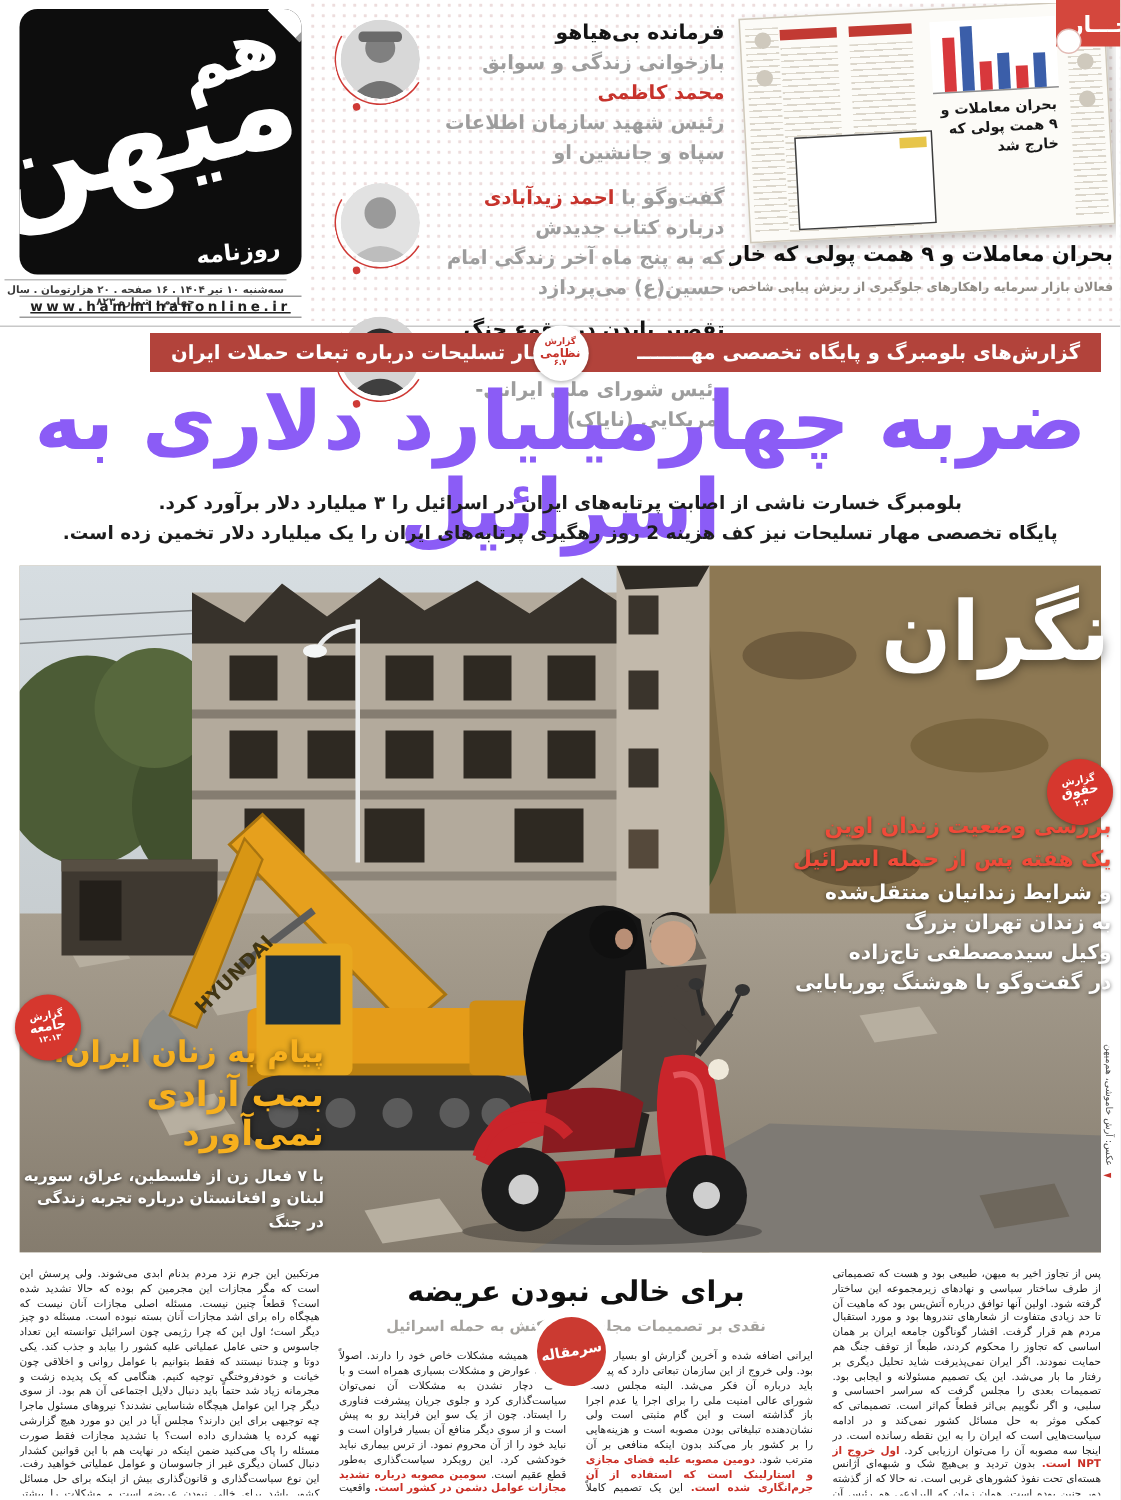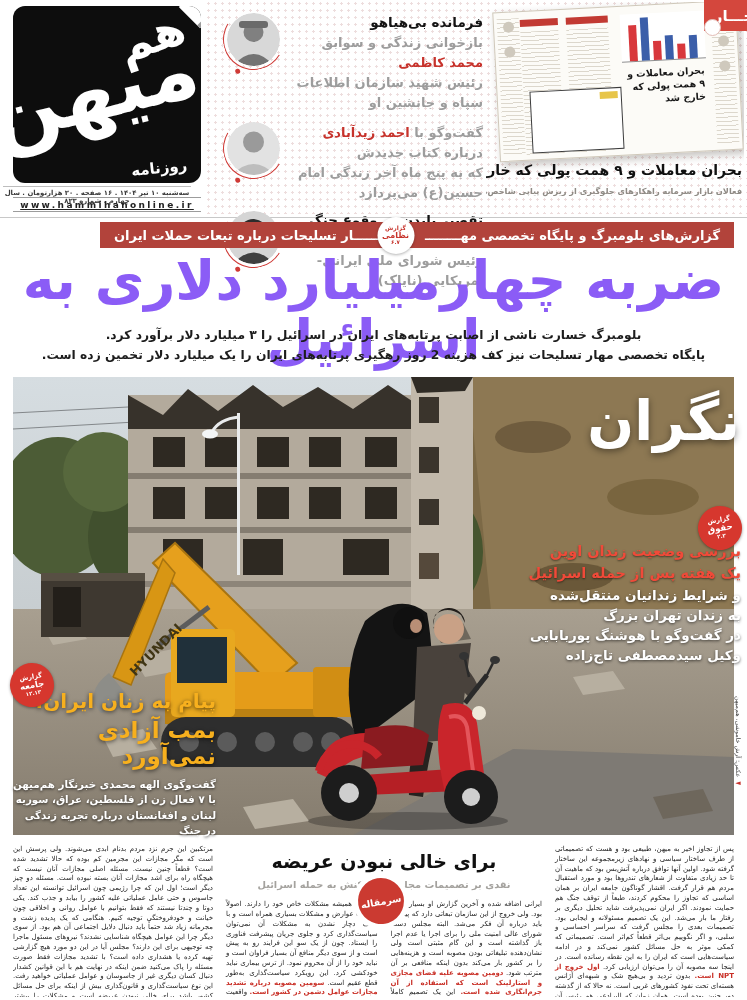--- a/index.html
+++ b/index.html
@@ -55,21 +55,21 @@
   .corner{position:absolute;left:704px;top:0;width:60px;height:31px;background:#d4473d;color:#fff;display:flex;
           align-items:center;justify-content:center;font-weight:700;font-size:15px;z-index:4;}
   .corner-circle{position:absolute;left:704px;top:19px;width:17px;height:17px;border-radius:50%;background:#fff;
                  border:1px solid #e3bcb6;z-index:5;}
 
   
   .banner{position:absolute;left:100px;top:222px;width:634px;height:26px;background:#b2433b;color:#fff;display:flex;
           align-items:center;justify-content:space-between;padding:0 14px;font-size:13px;font-weight:900;}
   .banner-badge{position:absolute;left:50%;top:217px;transform:translateX(-50%);width:37px;height:37px;border-radius:50%;
           background:#fff;color:#c7342c;display:flex;flex-direction:column;align-items:center;justify-content:center;
-          line-height:1.05;box-shadow:0 1px 3px rgba(0,0,0,.3);z-index:3;margin-left:22px;}
+          line-height:1.05;box-shadow:0 1px 3px rgba(0,0,0,.3);z-index:3;}
   .banner-badge .b1{font-size:6px;font-weight:700;}
   .banner-badge .b2{font-size:8px;font-weight:900;}
   .banner-badge .b3{font-size:5.5px;font-weight:700;}
 
   
   .lead-h{position:absolute;left:0;top:251px;width:747px;text-align:center;font-size:54px;font-weight:900;color:#8b5cf6;
           letter-spacing:-1px;line-height:1.1;}
   .deck{position:absolute;left:0;width:747px;text-align:center;font-size:12.3px;font-weight:700;color:#1d1d1d;}
   .deck1{top:328px;} .deck2{top:348px;}
 
@@ -395,35 +395,34 @@
     <span class="g3">۲.۳</span>
   </div>
   <div class="ng-lines">
     <div class="r">
         <div>بررسی وضعیت زندان اوین</div>
         <div>یک هفته پس از حمله اسرائیل</div>
       </div>
     <div class="w">
         <div>و شرایط زندانیان منتقل‌شده</div>
         <div>به زندان تهران بزرگ</div>
+        <div>وکیل سیدمصطفی تاج‌زاده</div>
         <div>در گفت‌وگو با هوشنگ پوربابایی</div>
-        <div>وکیل سیدمصطفی تاج‌زاده</div>
       </div>
   </div>
 
   <div class="badge badge-left">
     <span class="g1">گزارش</span>
     <span class="g2">جامعه</span>
     <span class="g3">۱۲.۱۳</span>
   </div>
   <div class="ls">
     <div class="ls-t1">پیام به زنان ایران:</div>
     <div class="ls-t2">بمب آزادی نمی‌آورد</div>
     <div class="ls-body">
-        <div>گفت‌وگوی الهه محمدی خبرنگار هم‌میهن</div>
         <div>با ۷ فعال زن از فلسطین، عراق، سوریه</div>
         <div>لبنان و افغانستان درباره تجربه زندگی در جنگ</div>
       </div>
   </div>
 
   <div class="credit">
     <span class="tri">◄</span>
     <span>عکس: آرش خاموشی، هم‌میهن</span>
   </div>
 

